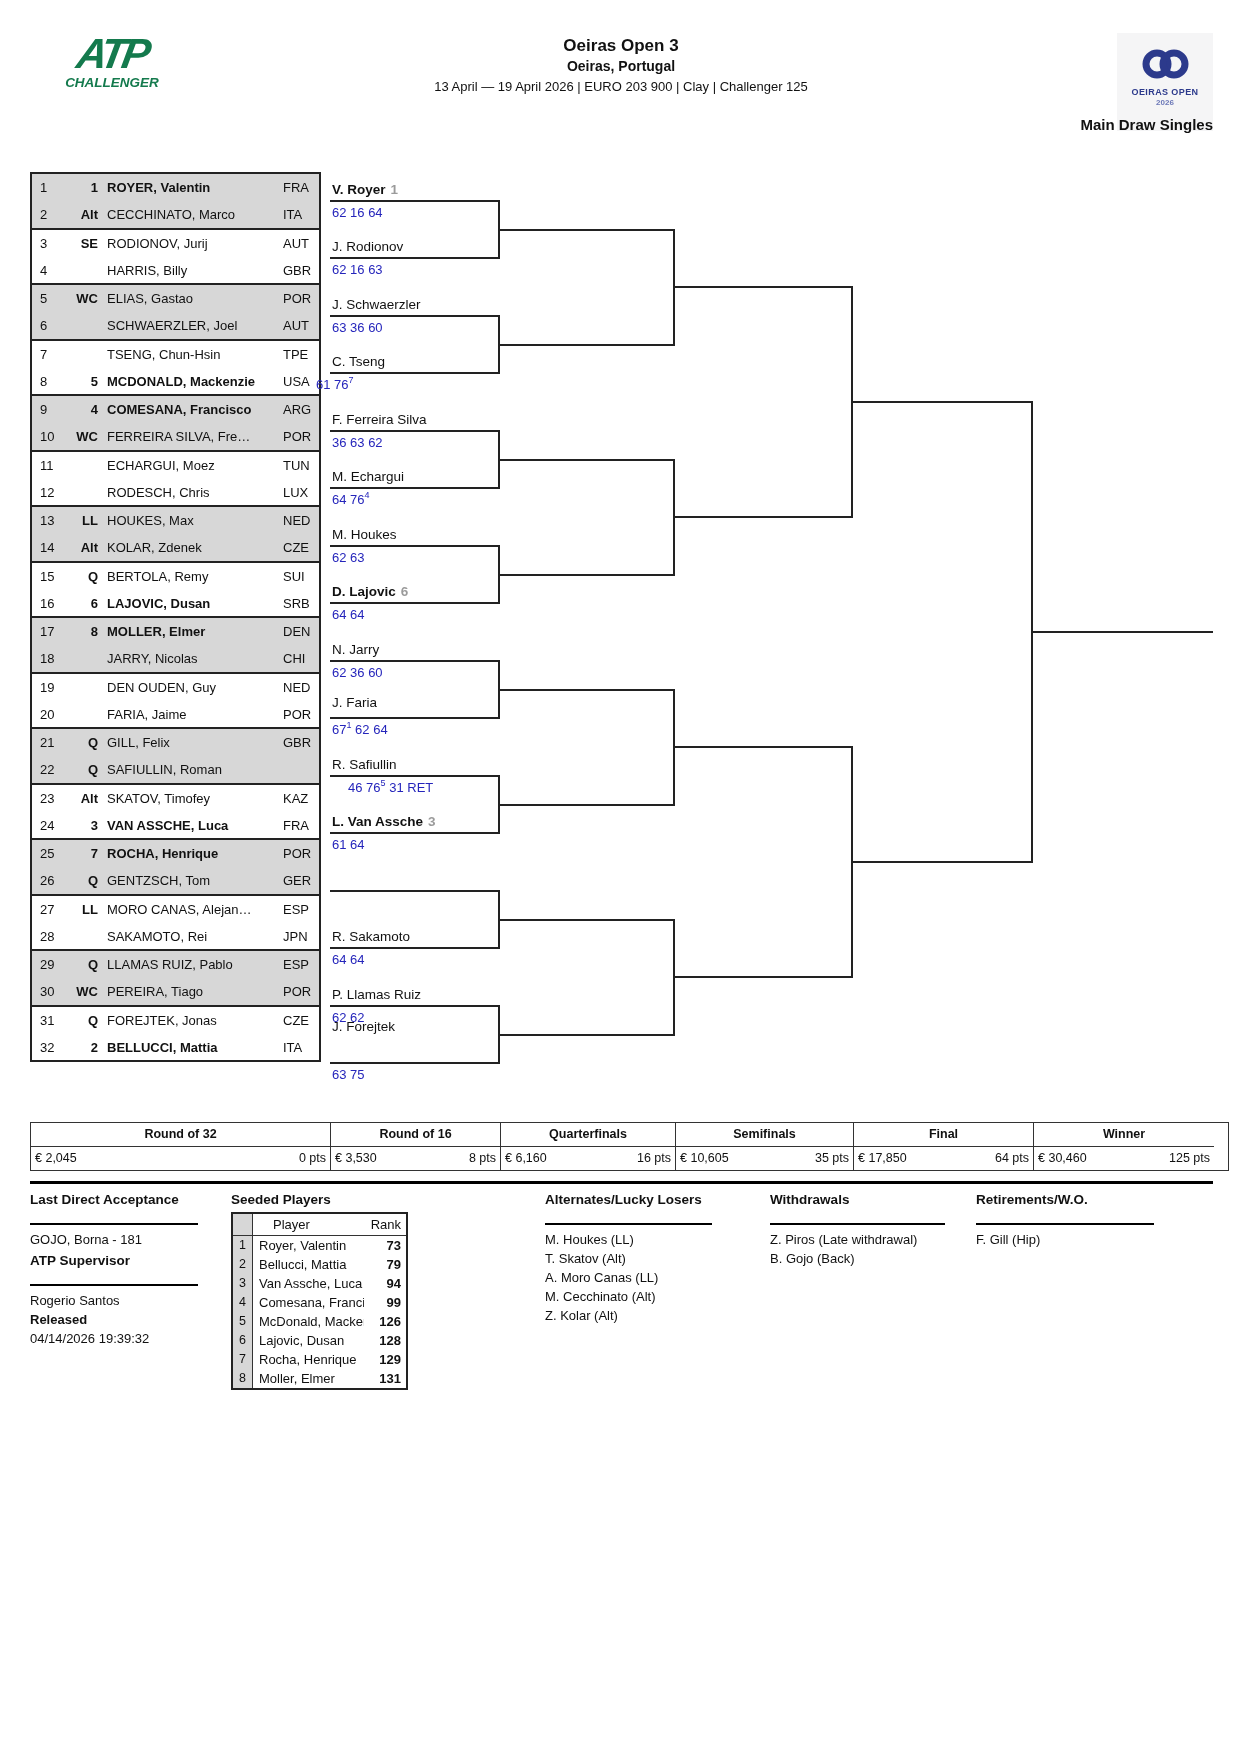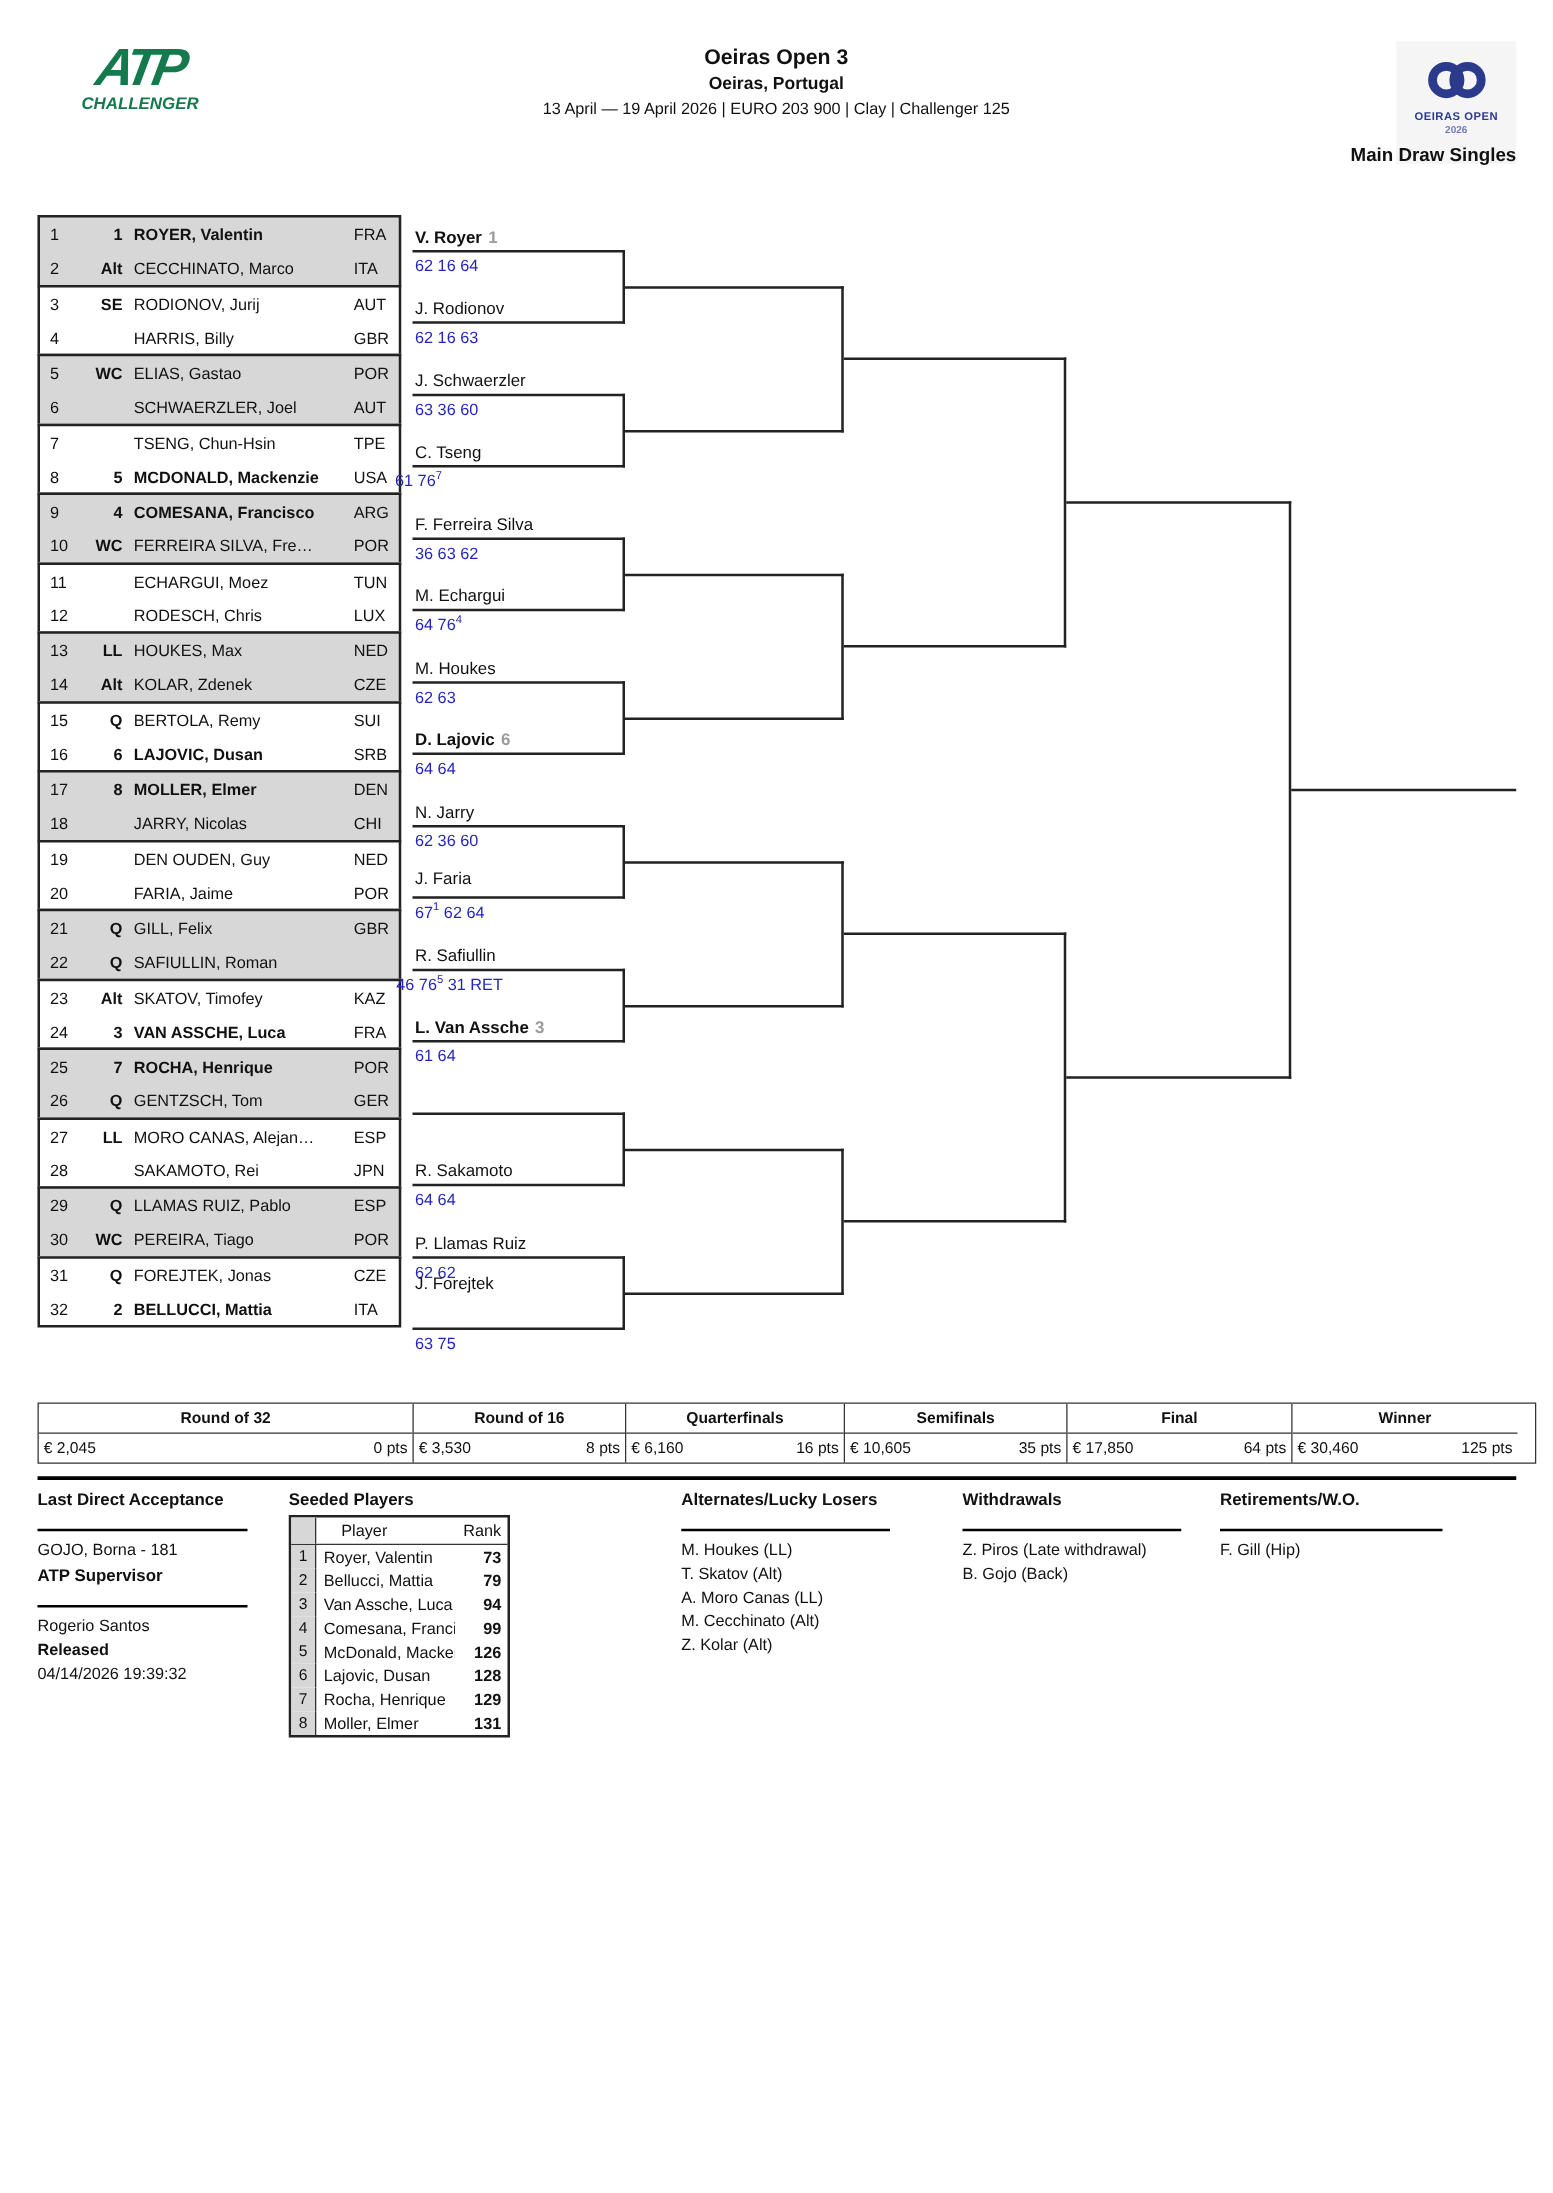--- a/index.html
+++ b/index.html
@@ -384,21 +384,21 @@
       <div class="seat-score" style="left: 332px; top: 492.25px;">64 76<sup>4</sup></div>
       <div class="seat-name" style="left: 332px; top: 524.75px;"><span>M. Houkes</span></div>
       <div class="seat-score" style="left: 332px; top: 549.75px;">62 63</div>
       <div class="seat-name" style="left: 332px; top: 582.25px;"><b>D. Lajovic</b><span class="seat-seed">6</span></div>
       <div class="seat-score" style="left: 332px; top: 607.25px;">64 64</div>
       <div class="seat-name" style="left: 332px; top: 639.75px;"><span>N. Jarry</span></div>
       <div class="seat-score" style="left: 332px; top: 664.75px;">62 36 60</div>
       <div class="seat-name" style="left: 332px; top: 693px;"><span>J. Faria</span></div>
       <div class="seat-score" style="left: 332px; top: 722.25px;">67<sup>1</sup> 62 64</div>
       <div class="seat-name" style="left: 332px; top: 754.75px;"><span>R. Safiullin</span></div>
-      <div class="seat-score" style="left: 317px; top: 779.75px;">46 76<sup>5</sup> 31 RET</div>
+      <div class="seat-score" style="left: 348px; top: 779.75px;">46 76<sup>5</sup> 31 RET</div>
       <div class="seat-name" style="left: 332px; top: 812.25px;"><b>L. Van Assche</b><span class="seat-seed">3</span></div>
       <div class="seat-score" style="left: 332px; top: 837.25px;">61 64</div>
       <div class="seat-name" style="left: 332px; top: 927.25px;"><span>R. Sakamoto</span></div>
       <div class="seat-score" style="left: 332px; top: 952.25px;">64 64</div>
       <div class="seat-name" style="left: 332px; top: 984.75px;"><span>P. Llamas Ruiz</span></div>
       <div class="seat-score" style="left: 332px; top: 1009.75px;">62 62</div>
       <div class="seat-name" style="left: 332px; top: 1017px;"><span>J. Forejtek</span></div>
       <div class="seat-score" style="left: 332px; top: 1067.25px;">63 75</div>
     </div>
 

